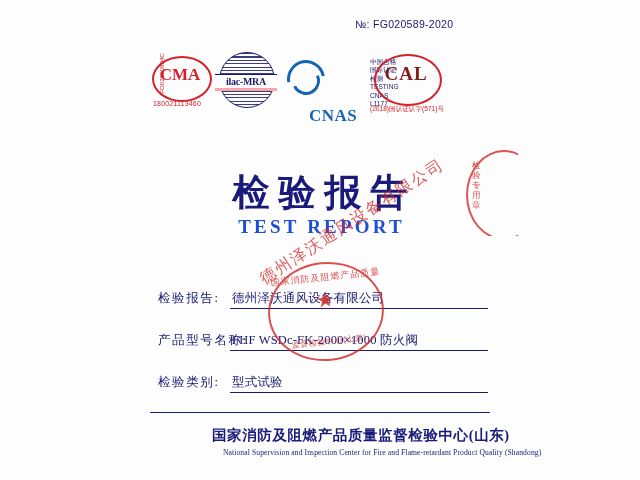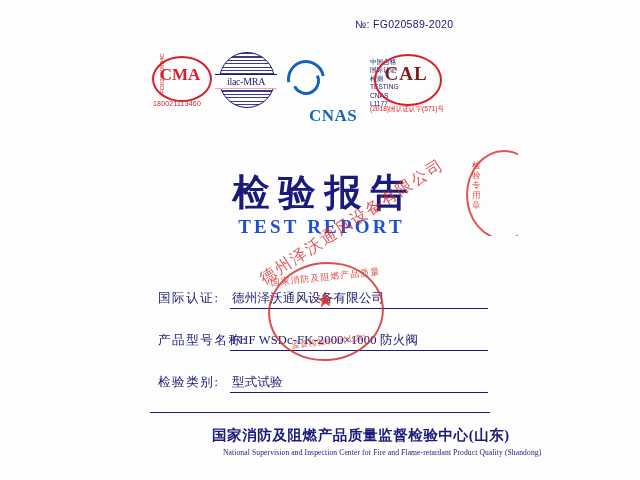--- a/index.html
+++ b/index.html
@@ -115,24 +115,24 @@
         rgba(255,255,255,0) 3.4px);
   }
   .ilac-band {
     position: absolute;
     left: 0px;
     top: 24px;
     width: 62px;
     height: 13px;
     background: #ffffff;
     border-top: 1px solid #1a1a6e;
-    border-bottom: 1px solid #fca5a5;
-    text-align: center;
-    font-family: "Liberation Serif", serif;
-    font-weight: normal;
+    border-bottom: 3px solid #fca5a5;
+    text-align: center;
+    font-family: "Liberation Serif", serif;
+    font-weight: bold;
     font-size: 10px;
     color: #1a1a6e;
     line-height: 13px;
     letter-spacing: -0.3px;
   }
 
   .logo-cnas {
     position: absolute;
     left: 145px;
     top: 8px;
@@ -506,21 +506,21 @@
   <div class="title-cn">检验报告</div>
   <div class="title-en">TEST REPORT</div>
 
   <div class="stamp-edge">
     <div class="arc"></div>
     <div class="txt">检验专用章</div>
   </div>
 
   <div class="fields">
     <div class="field-row">
-      <div class="field-label">国际认证:</div>
+      <div class="field-label">检验报告:</div>
       <div class="field-value">德州泽沃通风设备有限公司</div>
       <div class="field-line"></div>
     </div>
     <div class="field-row">
       <div class="field-label">产品型号名称:</div>
       <div class="field-value">FHF WSDc-FK-2000×1000 防火阀</div>
       <div class="field-line"></div>
     </div>
     <div class="field-row">
       <div class="field-label">检验类别:</div>

